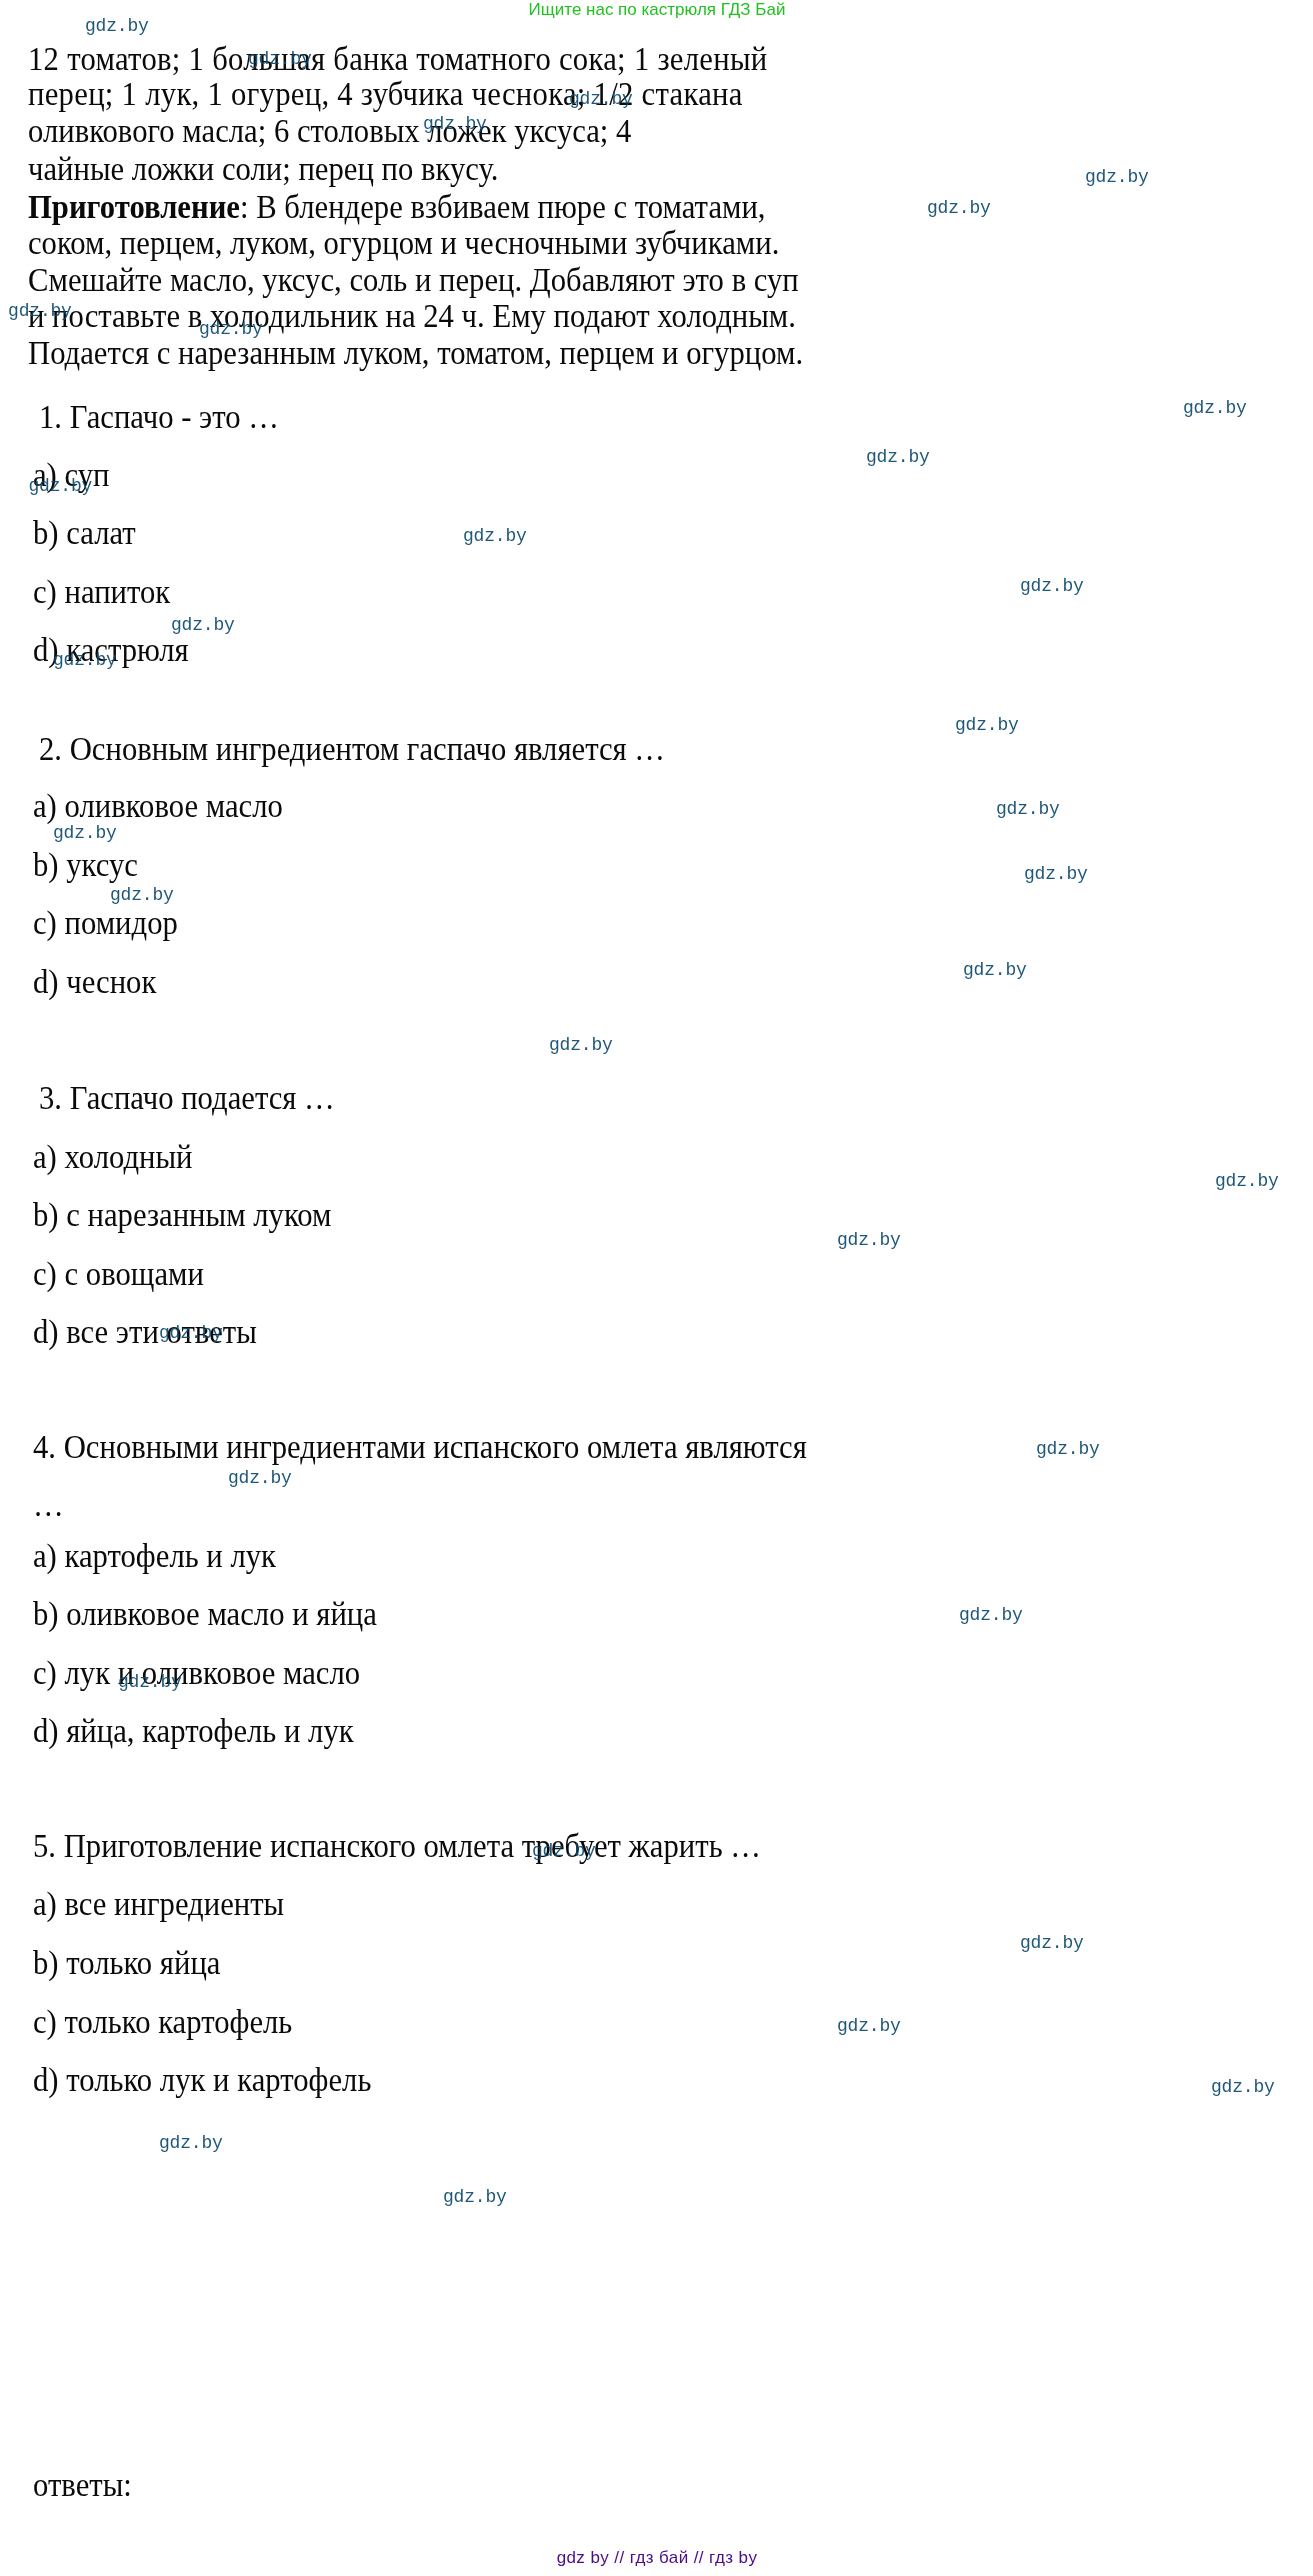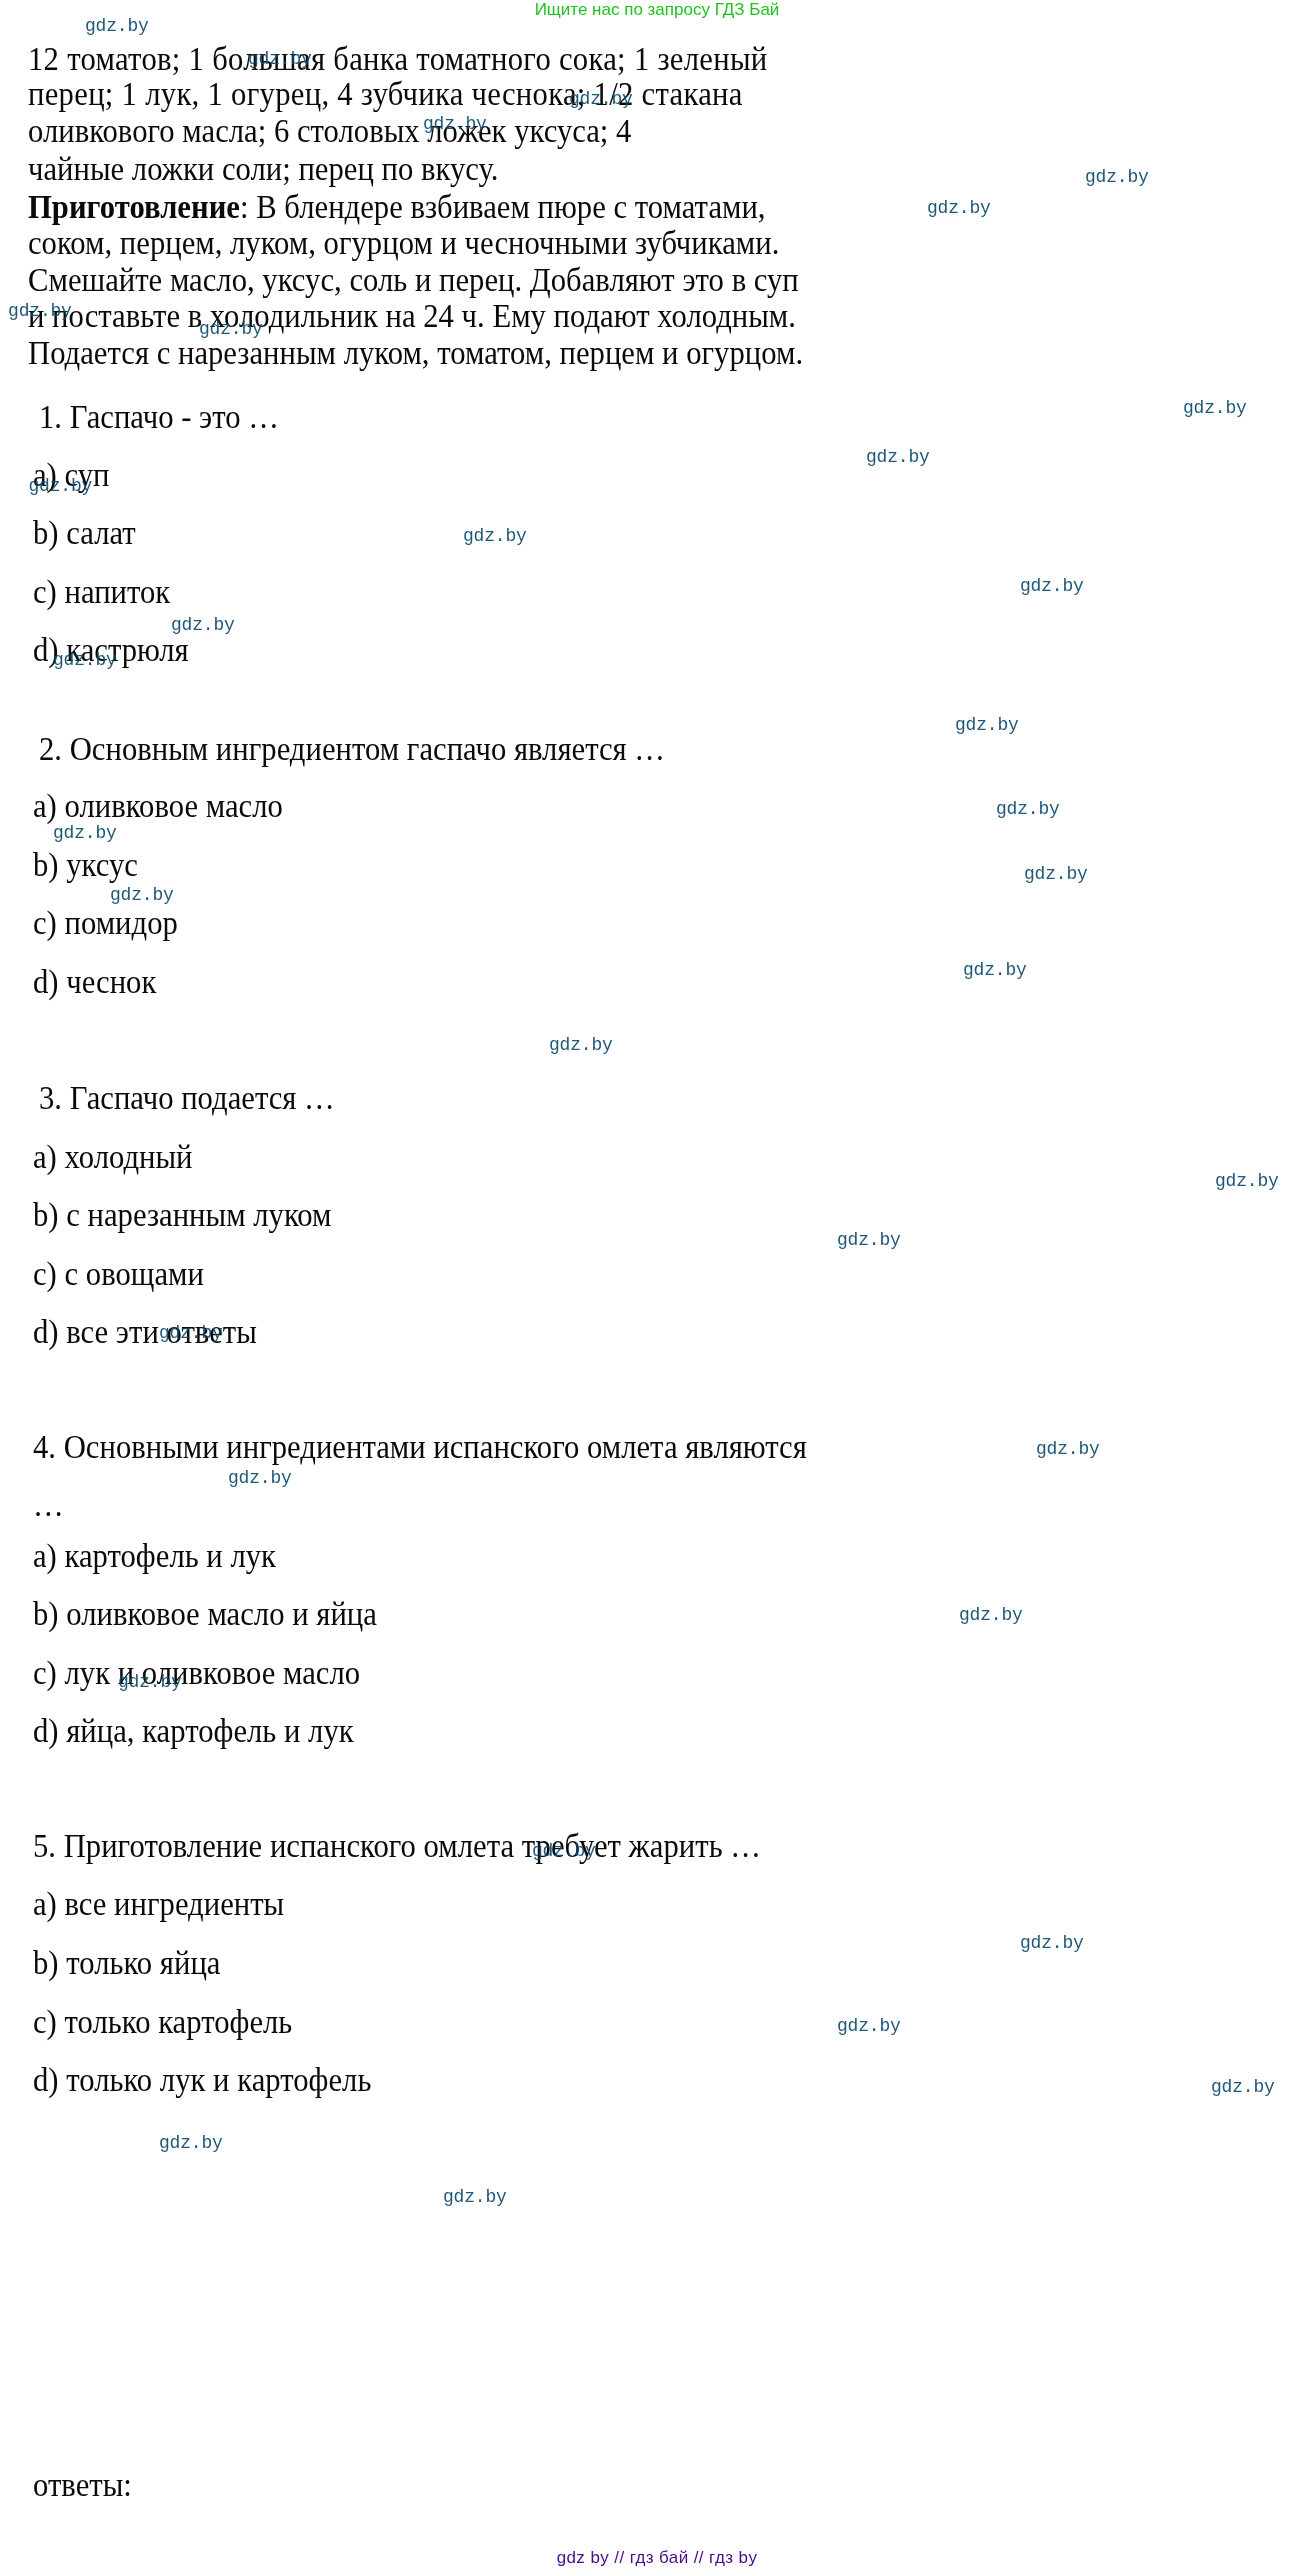--- a/index.html
+++ b/index.html
@@ -98,21 +98,21 @@
     font-family: "Liberation Sans", "DejaVu Sans", sans-serif;
     font-size: 17px;
     color: #4b0d8c;
     white-space: nowrap;
     letter-spacing: 0.4px;
   }
 </style>
 </head>
 <body>
 
-<div id="site-header">Ищите нас по запросу ГДЗ Бай</div>
+<div id="site-header">Ищите нас по кастрюля ГДЗ Бай</div>
 
 <div id="page">
 
   <div class="txtline" style="left:28px; top:41px; letter-spacing:0.3px;">12 томатов;  1  большая  банка  томатного  сока;  1  зеленый</div>
 
   <div class="txtline" style="left:28px; top:76px; letter-spacing:0.3px;">перец;  1  лук,  1  огурец,  4  зубчика  чеснока;  1/2  стакана</div>
 
   <div class="txtline" style="left:28px; top:113px;">оливкового масла; 6 столовых ложек уксуса; 4</div>
 
   <div class="txtline" style="left:28px; top:151px;">чайные ложки соли; перец по вкусу.</div>

